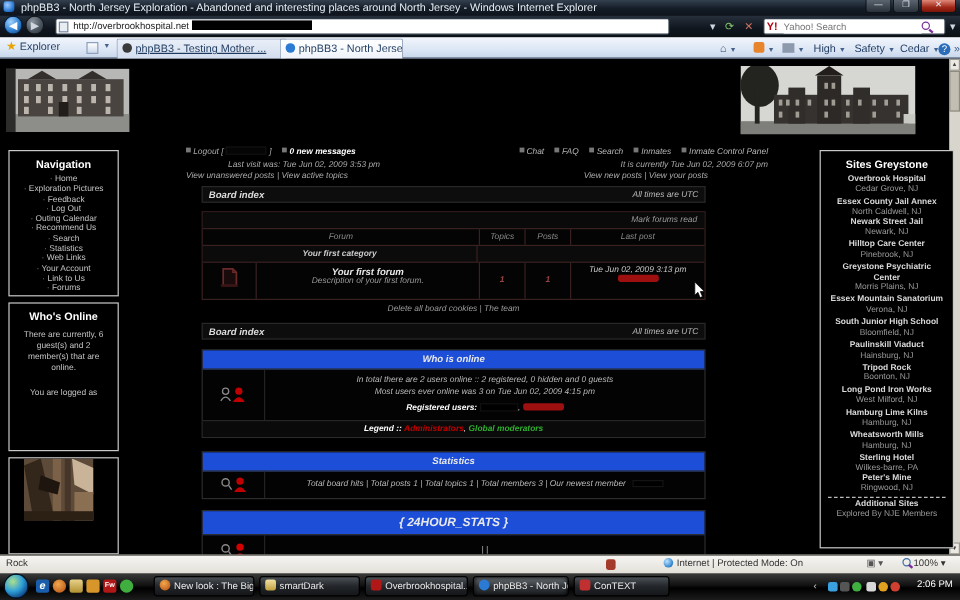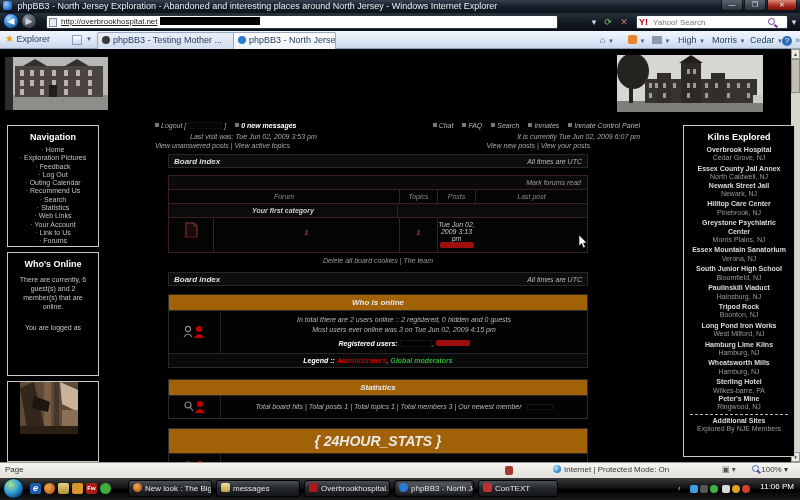--- a/index.html
+++ b/index.html
@@ -8,21 +8,21 @@
   
   #titlebar{position:absolute;left:0;top:0;width:800px;height:13px;background:linear-gradient(#33404f,#141c26 55%,#0e141c);color:#e8edf4;font-size:9px;line-height:13px;white-space:nowrap;}
   #titlebar .t-ico{display:inline-block;width:9px;height:9px;margin:0 3px 0 3px;vertical-align:-1px;border-radius:2px;background:radial-gradient(circle at 35% 35%,#9ecBff,#2b7bd4 60%,#14447e);}
   .winbtns{position:absolute;right:3px;top:0;height:11px;display:flex;gap:1px;}
   .winbtn{width:22px;height:11px;background:linear-gradient(#5a6470,#2a313a);border:1px solid #10151c;border-top:none;color:#dfe6ee;font-size:7px;line-height:9px;text-align:center;border-radius:0 0 3px 3px;}
   .winbtn.close{background:linear-gradient(#e08878,#a02818 60%,#7c1408);width:30px;}
   #navbar{position:absolute;left:0;top:13px;width:800px;height:18px;background:linear-gradient(#26303c,#10161e 60%,#0b1016);}
   .navcirc{position:absolute;top:0px;width:16px;height:16px;border-radius:50%;text-align:center;line-height:15px;font-size:9px;color:#fff;}
   #backbtn{left:3px;background:radial-gradient(circle at 35% 30%,#9fd4ff,#2f7fd0 55%,#0d3d74);border:1px solid #081e3a;}
   #fwdbtn{left:21px;background:radial-gradient(circle at 35% 30%,#8d969f,#4b555f 55%,#262d34);border:1px solid #14181d;color:#cfd6dd;}
-  #addressbar{position:absolute;left:46px;top:2px;width:512px;height:14px;background:#fff;border:1px solid #2a3642;border-radius:2px;font-size:8px;line-height:12px;color:#222;padding-left:14px;text-decoration:underline;}
+  #addressbar{position:absolute;left:46px;top:2px;width:512px;height:14px;background:#fff;border:1px solid #2a3642;border-radius:2px;font-size:8px;line-height:12px;color:#222;padding-left:14px;}
   .doc-ico{position:absolute;left:2px;top:2px;width:8px;height:9px;background:#e8edf4;border:1px solid #7c8aa0;}
   .redact{display:inline-block;background:#000;}
   #addr-redact{width:100px;height:8px;vertical-align:-1px;margin-left:2px;}
   .navtool{position:absolute;top:2px;height:14px;color:#cdd5de;font-size:9px;line-height:14px;text-align:center;}
   #searchbox{position:absolute;left:636px;top:2px;width:152px;height:14px;background:#fff;border:1px solid #2a3642;border-radius:2px;font-size:8px;}
   #searchbox input{position:absolute;left:16px;top:1px;width:115px;height:11px;border:none;outline:none;font-size:8px;color:#888;font-family:"Liberation Sans",sans-serif;}
   .ylogo{position:absolute;left:2px;top:1px;color:#b4000e;font-weight:bold;font-size:9px;}
   .mag{position:absolute;right:12px;top:2px;width:7px;height:7px;border:1.5px solid #7a2f9e;border-radius:50%;}
   .mag::after{content:"";position:absolute;left:5px;top:6px;width:4px;height:1.5px;background:#7a2f9e;transform:rotate(40deg);}
   #tabsbar{position:absolute;left:0;top:31px;width:800px;height:18px;background:linear-gradient(#f2f6fc,#dce6f5 60%,#c9d7ec);border-bottom:1px solid #8ea0bb;font-size:9px;color:#1e3a5f;}
@@ -75,22 +75,22 @@
   .frow{display:grid;grid-template-columns:44px 1fr 38px 38px 112px;}
   .frow>div{border-left:1px solid #3a2121;padding:3px 0;text-align:center;}
   .frow>div:first-child{border-left:none;}
   .fnum{color:#9c4444;font-weight:bold;line-height:24px;}
   .fname{color:#e8e8e8;font-weight:bold;font-size:8px;}
   .fdesc{color:#9a9a9a;}
   .flast{color:#c9c9c9;}
   .red-redact{display:inline-block;width:34px;height:6px;background:#9e1010;border-radius:2px;}
   .ffoot{text-align:center;color:#9a9a9a;margin-top:4px;}
   .pbox{border:1px solid #2c2c2c;background:#030303;}
-  .pbox-h{background:#a16207;border-bottom:1px solid #2c2c2c;text-align:center;font-weight:bold;color:#e9e9e9;font-size:8px;padding:3px 0;}
-  .pbox-h.big{font-size:14px;padding:4px 0;}
+  .pbox-h{background:#1d4ed8;border-bottom:1px solid #2c2c2c;text-align:center;font-weight:bold;color:#e9e9e9;font-size:8px;padding:3px 0;}
+  .pbox-h.big{font-size:10px;padding:4px 0;}
   .pbody{display:grid;grid-template-columns:52px 1fr;}
   .picell{border-right:1px solid #222;display:flex;align-items:center;justify-content:center;}
   .ptxt{text-align:center;color:#b8b8b8;padding:4px 4px;line-height:10px;}
   .red-name{color:#c00000;font-weight:bold;}
   .green-name{color:#2fae2f;font-weight:bold;}
   .legend-row{border-top:1px solid #262626;background:#0a0a0a;text-align:center;padding:3px 0;color:#ddd;}
   
   #statusbar{position:absolute;left:0;top:462px;width:800px;height:16px;background:linear-gradient(#f6f5f2,#e2dfd8);border-top:1px solid #9b988f;font-size:8px;color:#333;}
   .zone-globe{display:inline-block;width:8px;height:8px;border-radius:50%;background:radial-gradient(circle at 35% 35%,#bfe3ff,#3d8fd4 60%,#1a5a94);vertical-align:-1px;margin-right:3px;}
   
@@ -134,32 +134,32 @@
   <span class="navtool" style="left:790px;width:8px;">▾</span>
 </div>
 
 <div id="tabsbar">
   <span class="abs" style="left:5px;top:2px;">
     <span class="star">★</span>
     <span>Explorer</span>
   </span>
   <span class="abs" style="left:72px;top:4px;width:10px;height:10px;border:1px solid #8ea0bb;background:linear-gradient(#fff,#cdd9ea);"></span>
   <span class="abs carr" style="left:86px;top:5px;">▼</span>
-  <span class="tab inactive" style="left:97px;width:142px;">
+  <span class="tab inactive" style="left:97px;width:142px;text-decoration:underline;">
     <span class="favicon" style="background:#3a3a3a;"></span><span>phpBB3 - Testing Mother ...</span>
   </span>
   <span class="tab active" style="left:233px;width:103px;">
     <span class="favicon" style="background:#2b7bd4;"></span><span>phpBB3 - North Jersey ...</span>
     
   </span>
   <span class="cmd" style="left:600px;">⌂ <span class="carr">▼</span></span>
   <span class="cmd" style="left:628px;"><span style="display:inline-block;width:9px;height:9px;border-radius:2px;background:#e8842c;vertical-align:-1px;"></span> <span class="carr">▼</span></span>
   <span class="cmd" style="left:652px;"><span style="display:inline-block;width:10px;height:8px;background:#8d9aae;vertical-align:-1px;"></span> <span class="carr">▼</span></span>
   <span class="cmd" style="left:678px;"><span>High</span> <span class="carr">▼</span></span>
-  <span class="cmd" style="left:712px;"><span>Morris</span> <span class="carr">▼</span></span>
+  <span class="cmd" style="left:712px;"><span>Safety</span> <span class="carr">▼</span></span>
   <span class="cmd" style="left:750px;"><span>Cedar</span> <span class="carr">▼</span></span>
   <span class="cmd" style="left:782px;"><span style="display:inline-block;width:10px;height:10px;border-radius:50%;background:#2b6cb8;color:#fff;font-size:8px;text-align:center;line-height:10px;">?</span></span>
   <span class="cmd" style="left:795px;color:#44618a;">»</span>
 </div>
 
 <div id="content">
 
   <div class="photo" style="left:5px;top:8px;width:103px;height:53px;">
     <svg width="103" height="53" viewBox="0 0 103 53">
       <rect width="103" height="53" fill="#b7b7b5"></rect>
@@ -264,21 +264,21 @@
         <rect x="34" y="0" width="5" height="52" fill="#46362a"></rect>
         <polygon points="40,0 58,8 58,30 42,22" fill="#c9b49a"></polygon>
         <rect x="42" y="28" width="16" height="24" fill="#8a6f52"></rect>
         <polygon points="14,14 30,20 28,30 12,26" fill="#1d150e"></polygon>
         <rect x="0" y="44" width="58" height="8" fill="#2c2015"></rect>
       </svg>
     </div>
   </div>
 
   <div class="sbox" id="sites-box">
-    <h3>Kilns Explored</h3>
+    <h3>Sites Greystone</h3>
     <div class="site">
         <div class="sname">Overbrook Hospital</div>
         <div class="sloc">Cedar Grove, NJ</div>
       </div>
     <div class="site" style="margin-bottom:0;">
         <div class="sname">Essex County Jail Annex</div>
         <div class="sloc">North Caldwell, NJ</div>
       </div>
     <div class="site">
         <div class="sname">Newark Street Jail</div>
@@ -380,20 +380,24 @@
           <div class="cat-rest"></div>
         </div>
         <div class="frow">
           <div>
             <svg width="20" height="19" viewBox="0 0 20 19">
               <path d="M5,2 h8 l3,3 v11 h-11 z" fill="#190b0b" stroke="#6b2a2a" stroke-width="1.4"></path>
               <path d="M13,2 v3 h3" fill="none" stroke="#6b2a2a" stroke-width="1.2"></path>
               <rect x="3" y="15" width="14" height="2" fill="#3a1414"></rect>
             </svg>
           </div>
+          <div>
+            <div class="fname">Your first forum</div>
+            <div class="fdesc">Description of your first forum.</div>
+          </div>
           <div class="fnum">1</div>
           <div class="fnum">1</div>
           <div>
             <div class="flast">Tue Jun 02, 2009 3:13 pm</div>
             <div><span class="red-redact"></span></div>
           </div>
         </div>
       </div>
 
       <div class="ffoot">Delete all board cookies | The team</div>
@@ -466,43 +470,43 @@
 
     </div>
   </div>
 
   <svg class="abs" style="left:578px;top:186px;" width="10" height="14" viewBox="0 0 10 14">
     <path d="M1,0 L1,11 L3.6,8.6 L5.4,13 L7.4,12.1 L5.6,7.9 L9,7.9 Z" fill="#fff" stroke="#000" stroke-width="0.6"></path>
   </svg>
 </div>
 
 <div id="statusbar">
-  <span class="abs" style="left:5px;top:2px;">Page</span>
+  <span class="abs" style="left:5px;top:2px;">Rock</span>
   <span class="abs" style="left:505px;top:3px;width:8px;height:9px;background:#a33a2a;border-radius:2px;"></span>
   <span class="abs" style="left:553px;top:2px;"><span class="zone-globe"></span><span>Internet | Protected Mode: On</span></span>
   <span class="abs" style="left:722px;top:2px;color:#555;">▣ ▾</span>
   <span class="abs" style="left:752px;top:2px;"><span class="mag" style="position:static;display:inline-block;border-color:#3a6ea5;"></span> <span>100%</span> ▾</span>
 </div>
 
 <div id="taskbar">
   <div id="startorb"></div>
   <span class="ql" style="left:30px;background:#1a5eab;font-style:italic;font-weight:bold;">e</span>
   <span class="ql" style="left:44px;background:radial-gradient(circle at 40% 35%,#f0a84c,#b34a10);border-radius:50%;"></span>
   <span class="ql" style="left:58px;background:linear-gradient(#e8d28a,#b09030);"></span>
   <span class="ql" style="left:72px;background:#d8952a;"></span>
   <span class="ql" style="left:86px;background:#b01818;font-size:6px;font-weight:bold;">Fw</span>
   <span class="ql" style="left:100px;background:#3fae3f;border-radius:50%;"></span>
 
   <span class="tbtn" style="left:128px;width:84px;"><span class="tico" style="background:radial-gradient(circle at 40% 35%,#f0a84c,#b34a10);border-radius:50%;"></span><span>New look : The Big ...</span></span>
-  <span class="tbtn" style="left:216px;width:84px;"><span class="tico" style="background:linear-gradient(#f0e0a0,#c0a040);"></span><span>messages</span></span>
+  <span class="tbtn" style="left:216px;width:84px;"><span class="tico" style="background:linear-gradient(#f0e0a0,#c0a040);"></span><span>smartDark</span></span>
   <span class="tbtn" style="left:304px;width:86px;"><span class="tico" style="background:#b01818;"></span><span>Overbrookhospital...</span></span>
   <span class="tbtn active" style="left:394px;width:80px;"><span class="tico" style="background:#2b7bd4;border-radius:50%;"></span><span>phpBB3 - North Jers...</span></span>
   <span class="tbtn" style="left:478px;width:80px;"><span class="tico" style="background:#c03030;"></span><span>ConTEXT</span></span>
 
   <span class="abs" style="left:678px;top:6px;color:#ccc;font-size:8px;">‹</span>
   <span class="tray-ico" style="left:690px;background:#3aa0e0;"></span>
   <span class="tray-ico" style="left:700px;background:#555;"></span>
   <span class="tray-ico" style="left:710px;background:#40b040;border-radius:50%;"></span>
   <span class="tray-ico" style="left:722px;background:#d8d8d8;"></span>
   <span class="tray-ico" style="left:732px;background:#e0a020;border-radius:50%;"></span>
   <span class="tray-ico" style="left:742px;background:#d04030;border-radius:50%;"></span>
-  <span id="clock">11:06 PM</span>
+  <span id="clock">2:06 PM</span>
 </div>
 
 </body></html>

